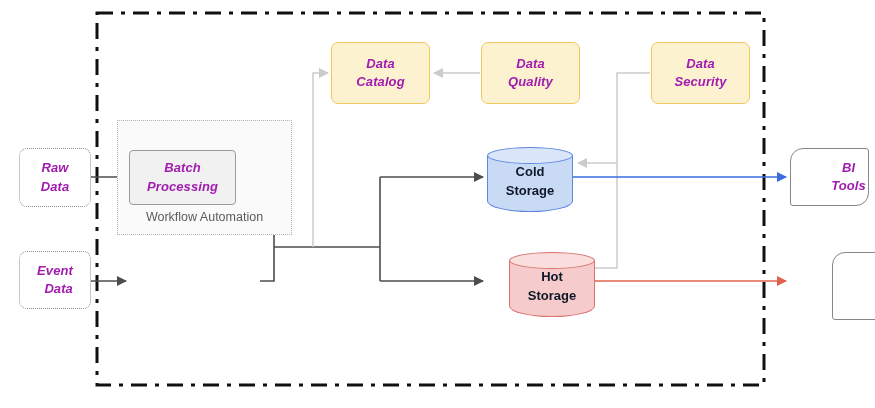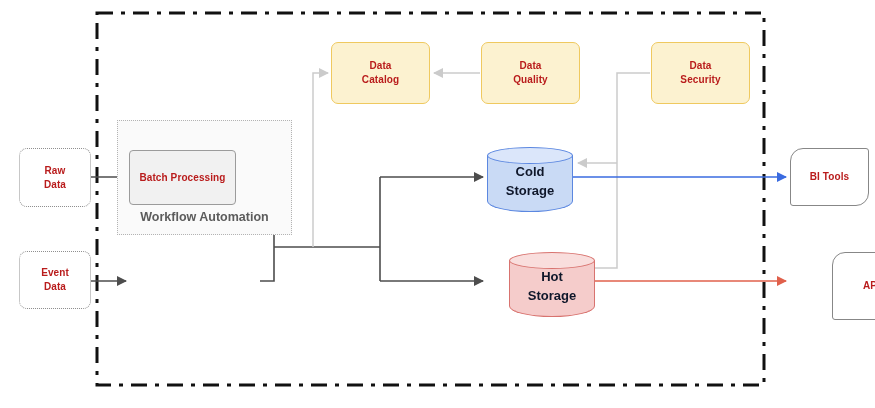--- a/index.html
+++ b/index.html
@@ -8,36 +8,36 @@
     font-family:"Liberation Sans", sans-serif;
     background:#ffffff; overflow:hidden;
   }
   .stage svg.wires { position:absolute; left:0; top:0; width:875px; height:408px; }
 
   .node {
     position:absolute; display:flex; align-items:center; justify-content:center;
     box-sizing:border-box; text-align:center;
   }
   .node-label {
-    font-weight:700; font-size:10px; color:#b91c1c;
-    white-space:pre-line; line-height:1.4; letter-spacing:.1px;
+    font-weight:700; font-size:13px; color:#a21caf;
+    white-space:pre-line; line-height:1.4; letter-spacing:.1px;font-style:italic;
   }
 
   .src-box { background:#ffffff; border:1.6px dotted #8f8f8f; border-radius:8px;margin-left:11px; }
   .proc-box { background:#f1f1f1; border:1.4px solid #9b9b9b; border-radius:4px; }
   .gov-box  { background:#fcf2d0; border:1.5px solid #efc95f; border-radius:7px; }
-  .out-box  { background:#ffffff; border:1.6px solid #878787; border-radius:13px 3px 13px 3px; }
+  .out-box  { background:#ffffff; border:1.6px solid #878787; border-radius:13px 3px 13px 3px;padding-left:38px; }
 
   .wf-container {
     position:absolute; left:117px; top:120px; width:175px; height:115px;
     background:#fafafa; border:1.5px dotted #b3b3b3; box-sizing:border-box;
   }
   .wf-label {
     position:absolute; left:117px; top:210px; width:175px; text-align:center;
-    font-size:12.5px; color:#5c5c5c; font-weight:700;
+    font-size:12.5px; color:#5c5c5c; font-weight:400;
   }
 
   .cylinder { position:absolute; width:86px; height:65px; }
   .cyl-body {
     position:absolute; left:0; top:8px; width:100%; height:calc(100% - 8px);
     box-sizing:border-box; border:1.4px solid; border-top:none;
     border-radius:0 0 50% 50% / 0 0 11px 11px;
   }
   .cyl-top {
     position:absolute; left:0; top:0; width:100%; height:17px;
@@ -91,21 +91,21 @@
     <path d="M573,281 H786" stroke="#e0604b" stroke-width="1.6" fill="none" marker-end="url(#m-red)"></path>
   </svg>
 
   <div class="wf-container"></div>
   <div class="wf-label">Workflow Automation</div>
 
   <div class="node src-box" style="left:8px; top:148px; width:72px; height:59px;">
     <span class="node-label">Raw
 Data</span>
   </div>
-  <div class="node src-box" style="left:8px; top:251px; width:72px; height:58px;">
+  <div class="node src-box" style="left:8px; top:251px; width:72px; height:58px;text-align:right;">
     <span class="node-label">Event
 Data</span>
   </div>
 
   <div class="node proc-box" style="left:129px; top:150px; width:107px; height:55px;">
     <span class="node-label">Batch Processing</span>
   </div>
 
   <div class="node gov-box" style="left:331px; top:42px; width:99px; height:62px;">
     <span class="node-label">Data

